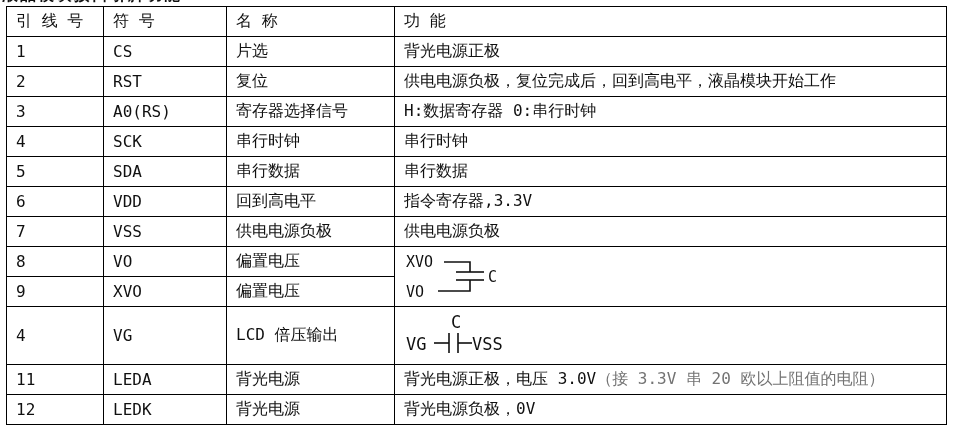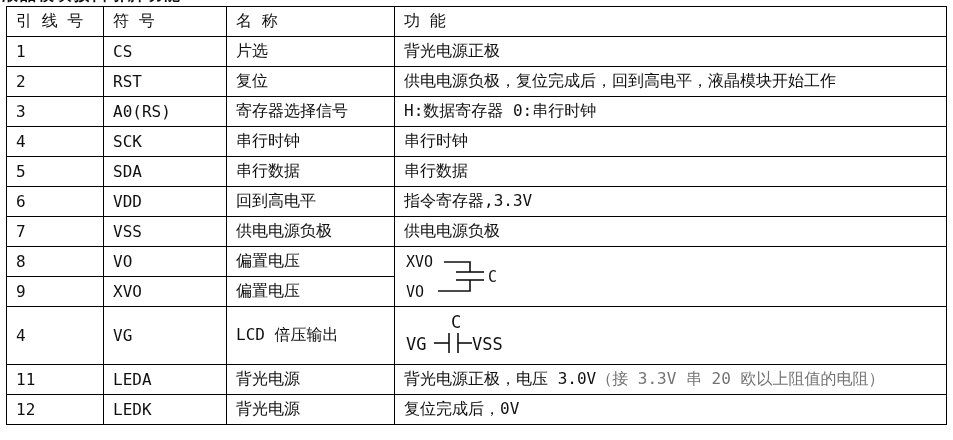--- a/index.html
+++ b/index.html
@@ -153,16 +153,16 @@
     <td>背光电源</td>
     <td>
       <span>背光电源正极，电压 3.0V</span><span class="red-note">（接 3.3V 串 20 欧以上阻值的电阻）</span>
     </td>
   </tr>
 
   <tr>
     <td>12</td>
     <td>LEDK</td>
     <td>背光电源</td>
-    <td>复位完成后，0V</td>
+    <td>背光电源负极，0V</td>
   </tr>
 </tbody>
   </table>
 
 </body></html>

